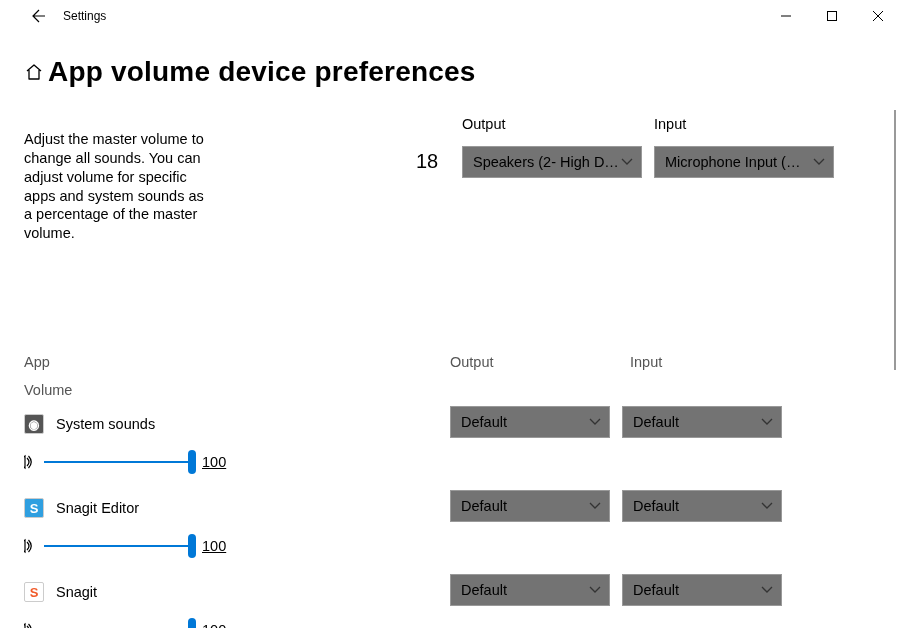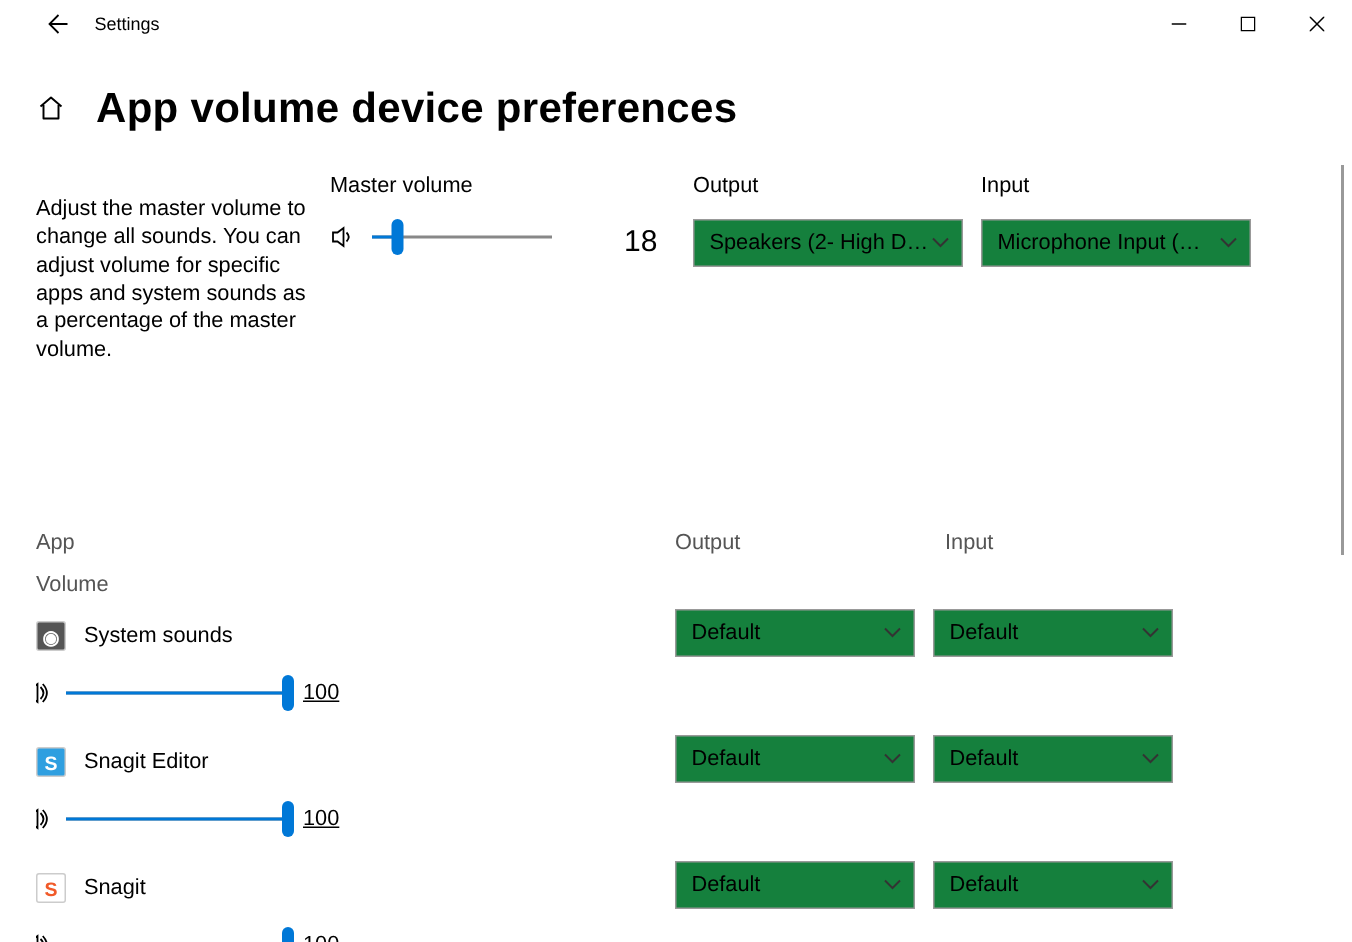--- a/index.html
+++ b/index.html
@@ -39,21 +39,21 @@
     height: 32px;
     display: flex;
     align-items: center;
     justify-content: center;
   }
   
   .header-row {
     display: flex;
     align-items: center;
     padding: 24px 0 0 24px;
-    gap: 20px;
+    gap: 4px;
   }
   .page-title {
     font-size: 28px;
     font-weight: 600;
     letter-spacing: 0.2px;
   }
   
   .content {
     position: absolute;
     left: 24px; right: 4px; top: 110px; bottom: 0;
@@ -138,21 +138,21 @@
     width: 180px;
   }
   .dropdown {
     height: 32px;
     border: 1px solid #999;
     display: flex;
     align-items: center;
     padding: 0 8px 0 10px;
     justify-content: space-between;
     font-size: 14.5px;
-    background: #15803d;
+    background: #737373;
     white-space: nowrap;
     overflow: hidden;
   }
   .dropdown span.dd-text { overflow: hidden; text-overflow: ellipsis; flex:1; }
 
   
   .list-section {
     position: absolute;
     left: 0; top: 244px; right: 20px;
   }
@@ -235,36 +235,20 @@
   </div>
   <div class="page-title">App volume  device preferences</div>
 </div>
 
 <div class="content">
   <div class="scrollbar"></div>
 
   <div class="top-section">
     <div class="desc">Adjust the master volume to change all sounds. You can adjust volume for specific apps and system sounds as a percentage of the master volume.</div>
 
-    <div class="mv-col">
-      <div class="section-label">Master volume</div>
-      <div class="mv-row">
-        <span>
-          <svg width="18" height="18" viewBox="0 0 18 18">
-              <path d="M2 6 H5 L9 3 V15 L5 12 H2 Z" stroke="#000" fill="none" stroke-width="1.2"></path>
-              <path d="M11 6 Q14 9 11 12" stroke="#000" fill="none" stroke-width="1.2"></path>
-            </svg>
-        </span>
-        <div class="slider" style="width:120px;flex:none;">
-          <div class="track"></div>
-          <div class="fill" style="width: 14%;"></div>
-          <div class="thumb" style="left: 14%;"></div>
-        </div>
-      </div>
-    </div>
     <div class="mv-value">18</div>
 
     <div class="out-col">
       <div class="section-label">Output</div>
       <div class="dropdown">
         <span class="dd-text">Speakers (2- High D…</span>
         <svg width="12" height="12">
             <path d="M1 3 L6 8 L11 3" stroke="#333" fill="none" stroke-width="1.3"></path>
           </svg>
       </div>

